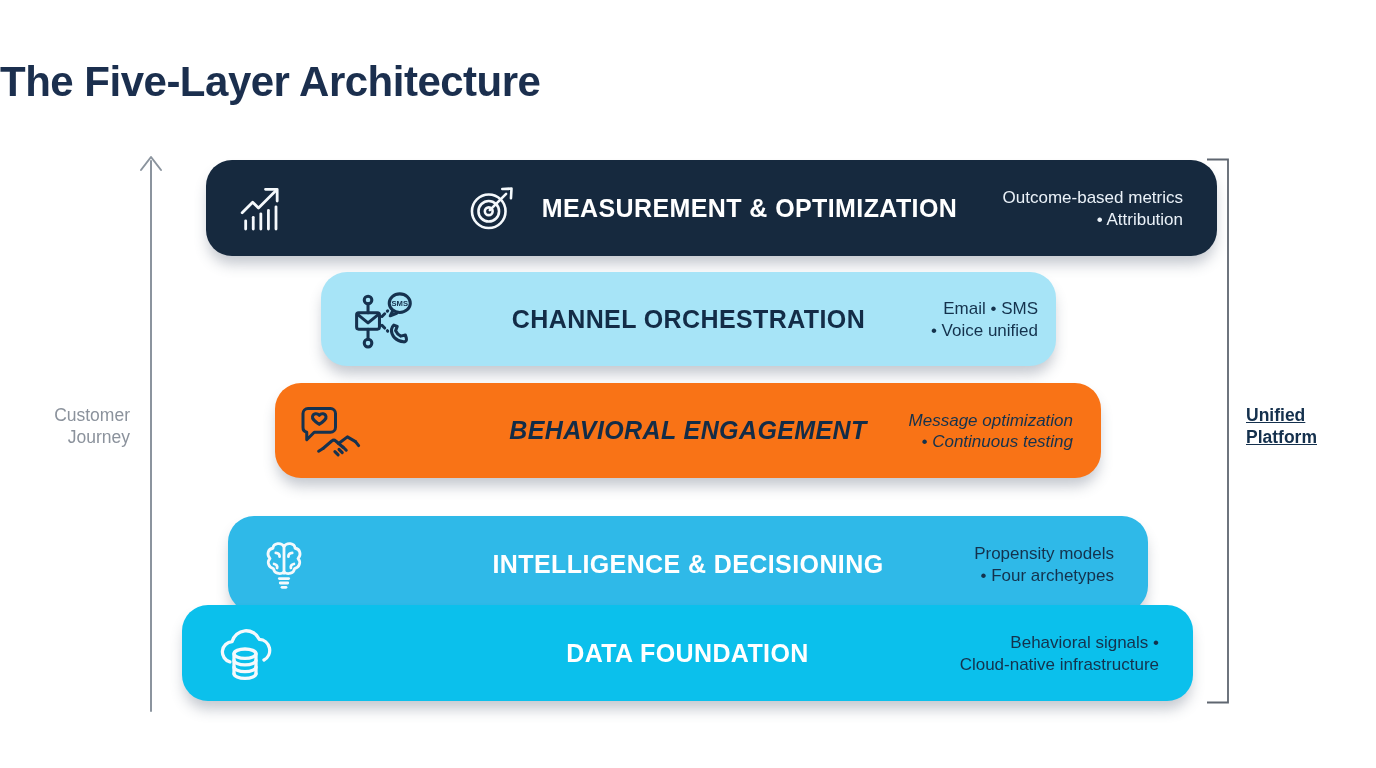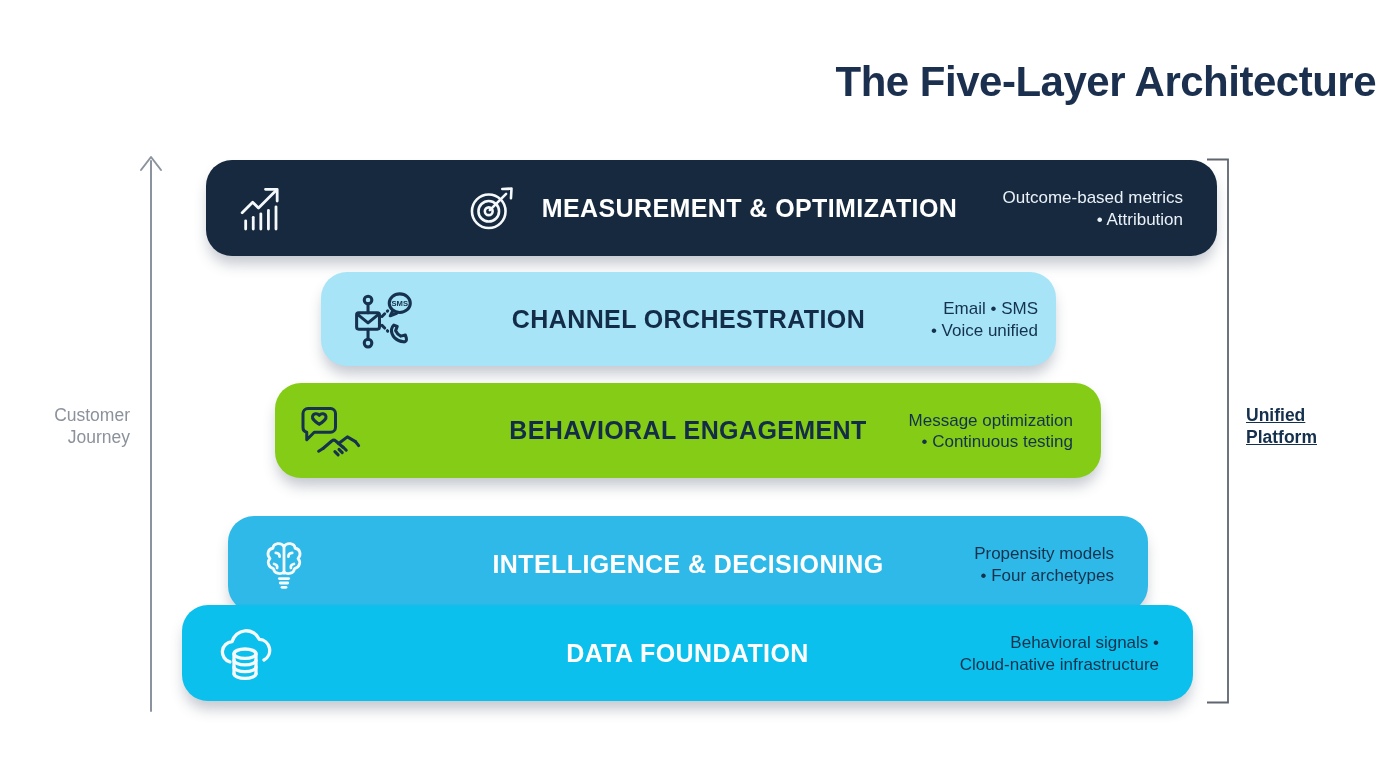--- a/index.html
+++ b/index.html
@@ -2,21 +2,21 @@
 <html><head>
 <meta charset="utf-8">
 <style>
   * { margin:0; padding:0; box-sizing:border-box; }
   html,body { background:#ffffff; }
   body { font-family:"Liberation Sans", sans-serif; }
   .canvas { position:relative; width:1376px; height:768px; background:#ffffff; overflow:hidden; }
 
   .title {
     position:absolute; left:0; right:0; top:58px;
-    text-align:right; font-size:42px; font-weight:700;
+    text-align:left; font-size:42px; font-weight:700;
     color:#1b2f4e; letter-spacing:-0.5px;
   }
 
   
   .axis-arrow { position:absolute; left:138px; top:153px; }
   .axis-arrow line, .axis-arrow polyline { stroke:#8b949e; stroke-width:2; fill:none; stroke-linecap:round; stroke-linejoin:round; }
   .axis-label {
     position:absolute; left:18px; top:404px; width:112px;
     text-align:right; color:#8b929c; font-size:17.5px; line-height:22px;
   }
@@ -144,21 +144,21 @@
     </span>
     <div class="center-group">
       <span class="layer-title">CHANNEL ORCHESTRATION</span>
     </div>
     <div class="annotation">
       <span>Email • SMS</span>
       <span>• Voice unified</span>
     </div>
   </div>
 
-  <div class="layer layer-3 title-navy ann-navy" style="background: #84cc16;">
+  <div class="layer layer-3 title-navy ann-navy" style="background: #f97316; font-style: italic;">
     <span class="icon icon-left stroke-navy">
       <svg width="66" height="60" viewBox="0 0 52 48">
         <g class="st">
           <path d="M10 6 h18 a4 4 0 0 1 4 4 v11 a4 4 0 0 1 -4 4 h-13 l-6 6 v-6 a4 4 0 0 1 -3-4 v-11 a4 4 0 0 1 4-4 z"></path>
           <path d="M19 11.5 c-1.6-2.2 -4.9-1.6 -5.4 0.9 c-0.4 2 1.2 3.3 5.4 6.3 c4.2-3 5.8-4.3 5.4-6.3 c-0.5-2.5 -3.8-3.1 -5.4-0.9 z"></path>
           <path d="M22 38 l7-6 c1-0.9 2.3-0.9 3.2 0 l5.8 5"></path>
           <path d="M48 32.5 l-6.5-3.8 -7 5.3"></path>
           <path d="M31.5 40.5 l2.6 2.6 M34.8 38.7 l2.6 2.6 M38 36.8 l2.6 2.6"></path>
           <path d="M22 38 l-3.5 2.2 M48 32.5 l2.5 3.2"></path>
         </g>

